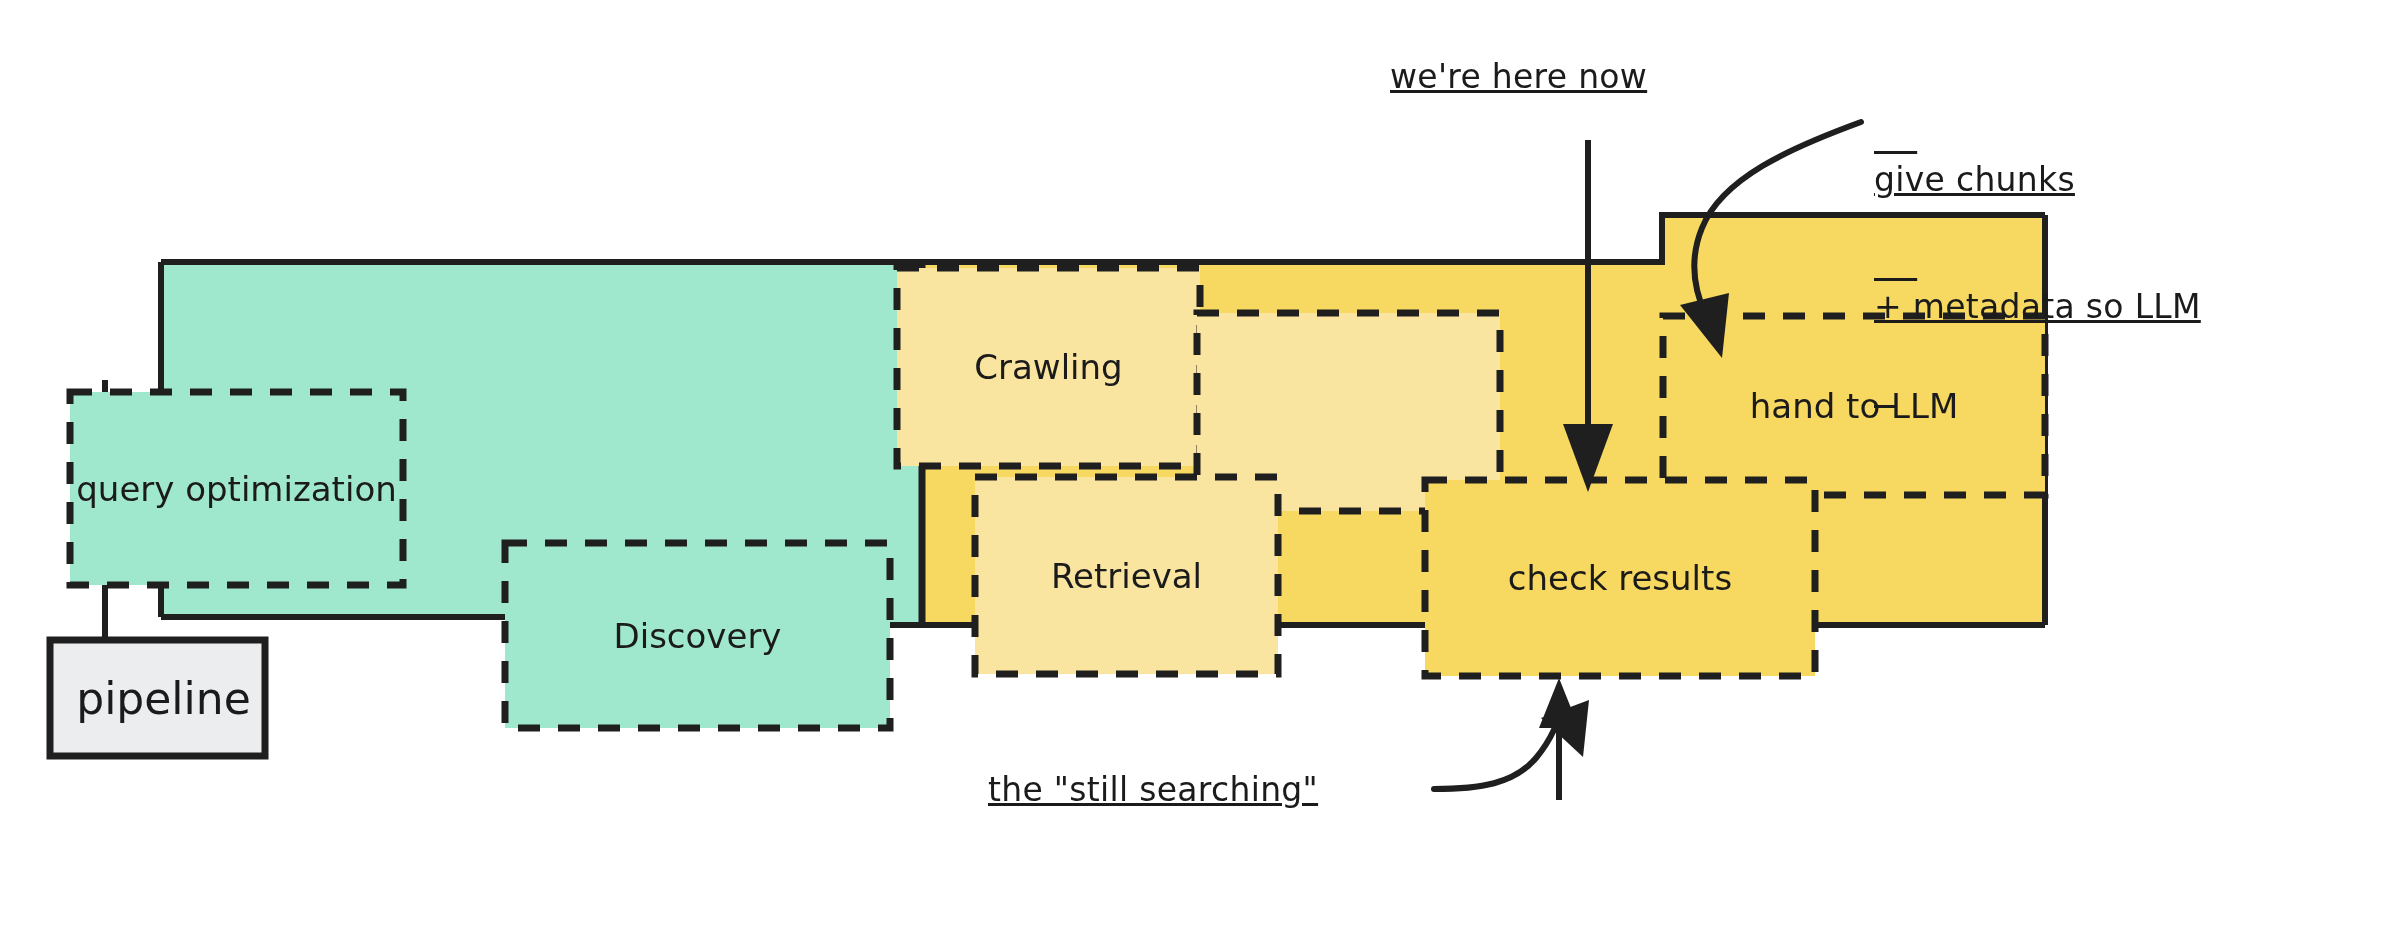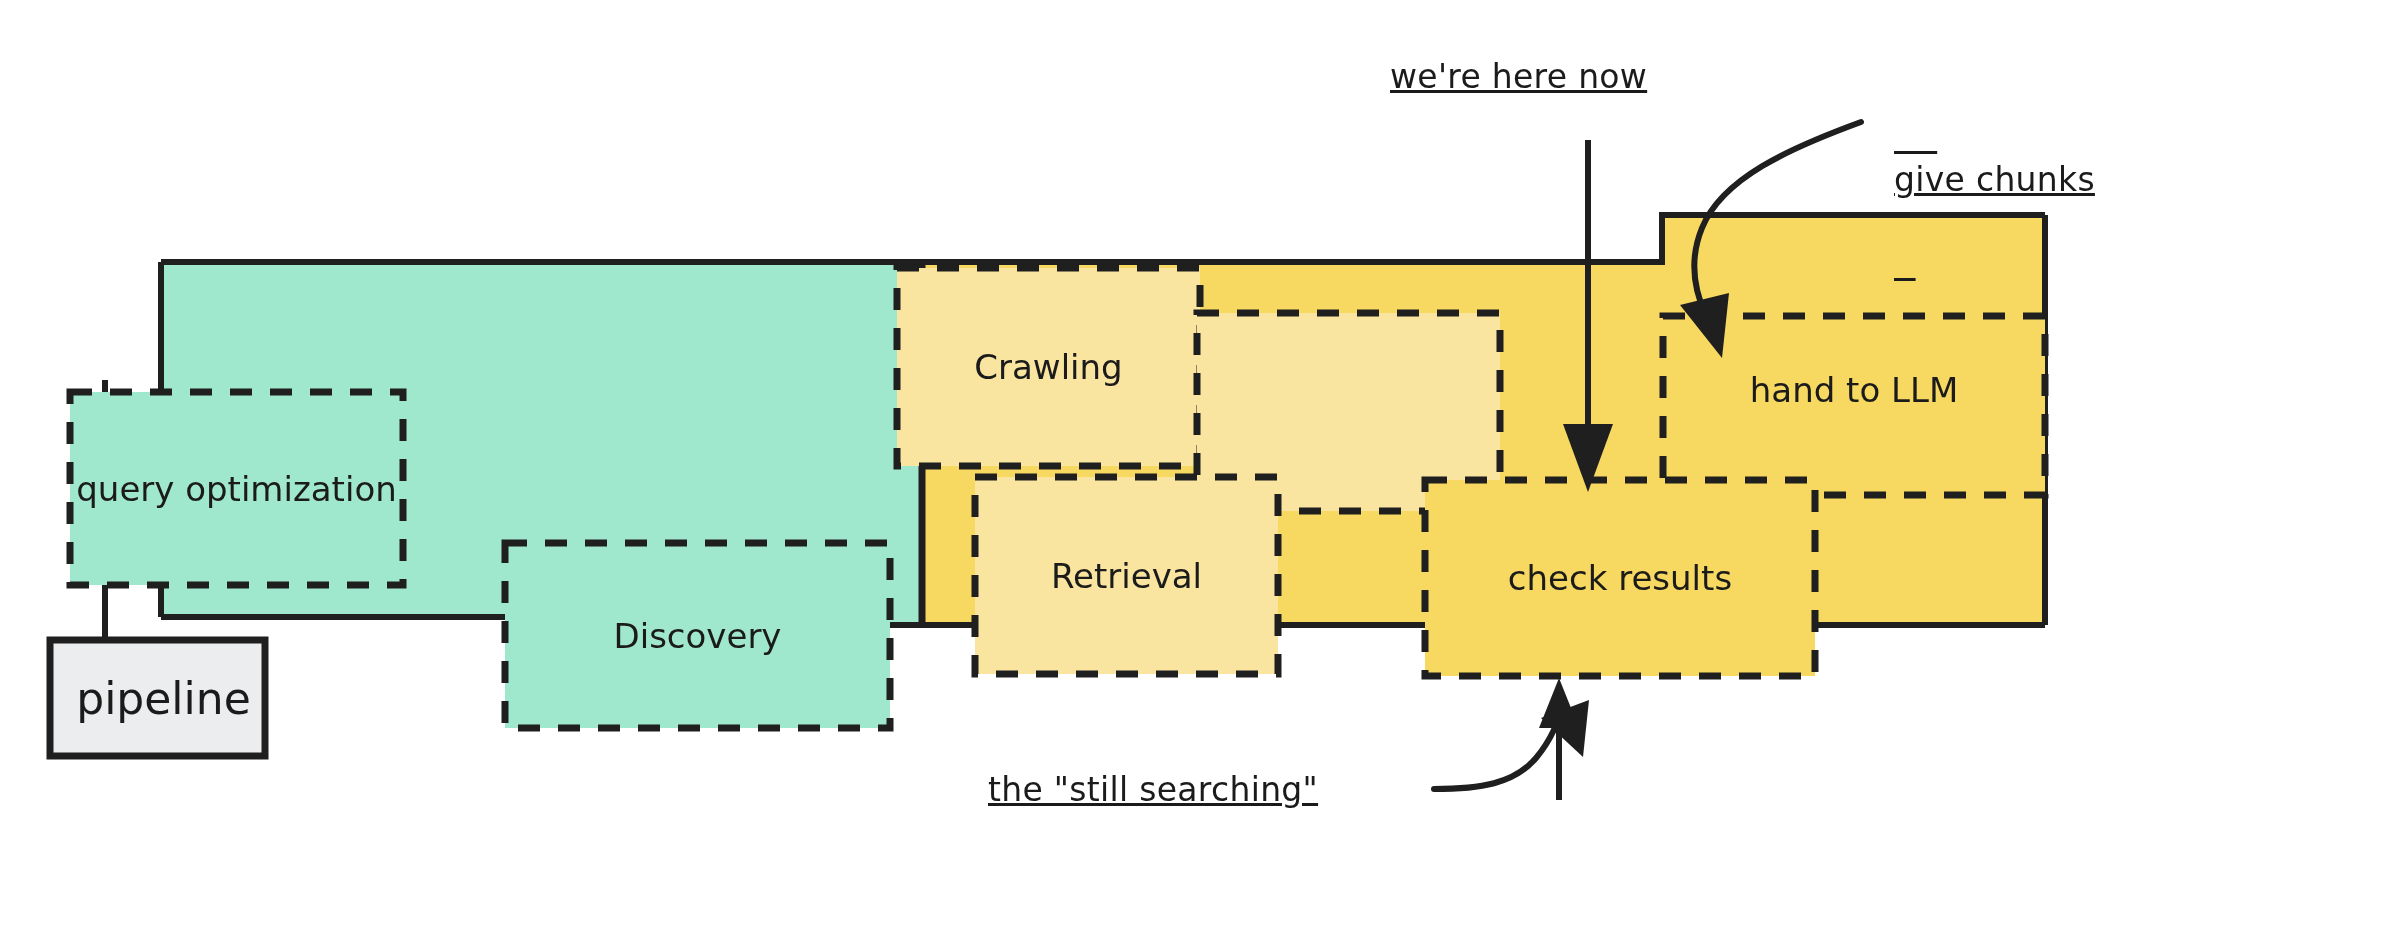--- a/index.html
+++ b/index.html
@@ -32,21 +32,20 @@
     line-height: 1.32;
     letter-spacing: 0.3px;
     pointer-events: none;
   }
   .note {
     font-size: 33px;
     text-decoration: underline;
   }
   .note.multiline {
     line-height: 1.28;
-    margin-left: 20px;
   }
   .boxtext {
     position: absolute;
     display: flex;
     align-items: center;
     justify-content: center;
     font-size: 34px;
     color: #1b1b1b;
     font-family: "DejaVu Sans", sans-serif;
   }
@@ -128,26 +127,27 @@
 
   <div class="boxtext" style="left:505px; top:543px; width:385px; height:185px;">Discovery</div>
 
   <div class="boxtext" style="left:897px; top:268px; width:303px; height:198px;">Crawling</div>
 
 
   <div class="boxtext" style="left:975px; top:477px; width:303px; height:197px;">Retrieval</div>
 
   <div class="boxtext" style="left:1425px; top:480px; width:390px; height:196px;text-align:center;">check results</div>
 
-  <div class="boxtext" style="left:1663px; top:300px; width:382px; height:179px;">hand to LLM</div>
+  <div class="boxtext" style="left:1663px; top:316px; width:382px; height:179px;">hand to LLM</div>
 
   <div class="boxtext" style="left:56px; top:640px; width:215px; height:116px; font-size:44px;">pipeline</div>
 
   <div class="label note" style="left:1390px; top:55px;">we're here now</div>
 
   <div class="label note multiline" style="left:1874px; top:75px;">
     <div>give chunks</div>
+    <div>+ metadata so LLM</div>
   </div>
 
   <div class="label note" style="left:988px; top:768px;">the "still searching"</div>
 
 
 </div>
 
 </body></html>

